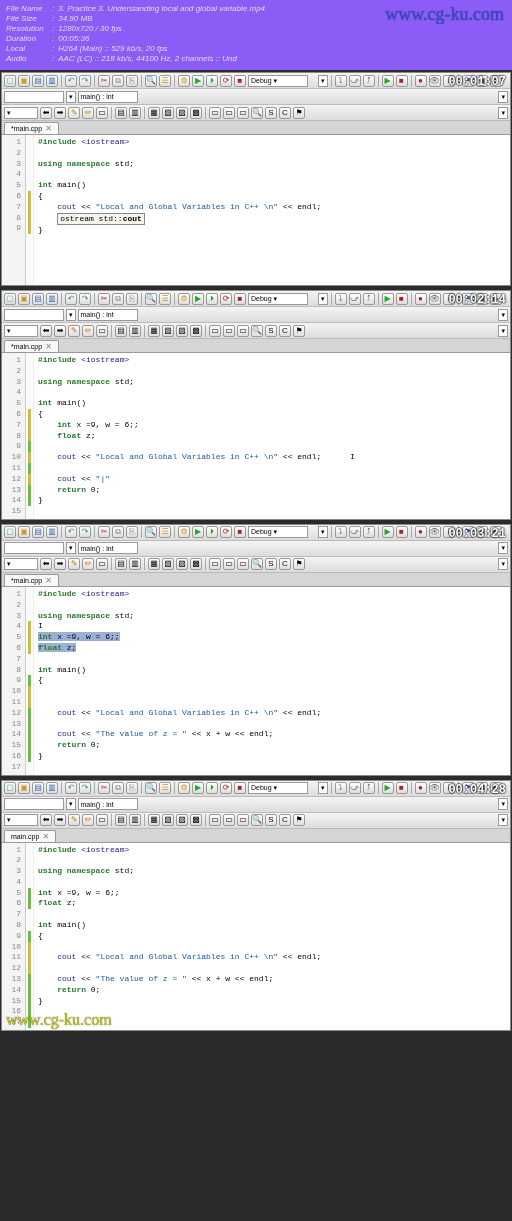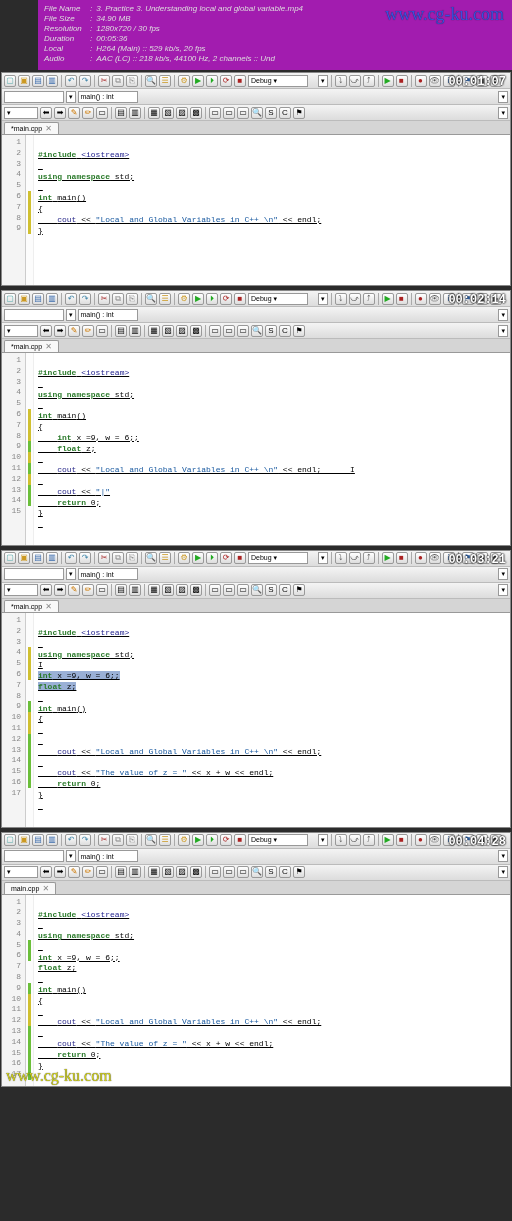--- a/index.html
+++ b/index.html
@@ -4,24 +4,23 @@
 <style>
   * { margin:0; padding:0; box-sizing:border-box; }
   body {
     background:#2b2b2b;
     font-family: Verdana, sans-serif;
     font-size:8px;
     width:512px;
     position:relative;
   }
   .meta-block {
-    background:#a21caf; color:#ddd;
+    background:#8b5cf6; color:#ddd;
     padding:4px 6px 6px 6px;
     line-height:1.25;
-    margin-left:38px;
   }
   .meta-row { display:flex; }
   .meta-label { font-style:italic; color:#ddd; width:46px; }
   .meta-sep { font-style:italic; margin-right:4px; }
   .meta-val { font-style:italic; }
   .watermark-top {
     position:absolute; top:4px; right:8px;
     color:#3b4de0; font-family: Georgia, serif;
     font-size:18px; text-shadow:0 0 1px #222;
   }
@@ -82,21 +81,21 @@
     width:24px; background:#f4f4f4; color:#888; text-align:right;
     padding:2px 4px 2px 2px; border-right:1px solid #ccc;
   }
   .marker-col {
     width:8px; background:#fcfcfc; border-right:1px solid #eee;
     padding-top:2px;
   }
   .marker-col div { height:10.8px; }
   .bar-green { background:#6bbf3a; width:3px; height:100%; margin-left:2px; }
   .bar-yellow { background:#d0c030; width:3px; height:100%; margin-left:2px; }
-  .code-lines { padding:15px 4px; flex:1; position:relative;text-decoration:underline; }
+  .code-lines { padding:2px 4px; flex:1; position:relative; }
   .code-lines pre { font-family:inherit; white-space:pre; }
   .kw { color:#2a7a2a; font-weight:bold; }
   .ns { color:#1a1a8a; }
   .type { color:#2a2a8a; }
   .str { color:#1a5aa0; }
   .sel { background:#9ab0d6; }
   .tooltip-box { display:inline-block; border:1px solid #888; background:#f5f5ee; padding:0 2px; }
   .fn { color:#000; }
 </style>
 </head>
@@ -258,20 +257,21 @@
           </div>
         </div>
       <div class="code-lines">
           <pre><span class="kw">#include</span> <span class="ns">&lt;iostream&gt;</span></pre>
           <pre>&nbsp;</pre>
           <pre><span class="kw">using namespace</span> std;</pre>
           <pre>&nbsp;</pre>
           <pre><span class="kw">int</span> <span class="fn">main</span>()</pre>
           <pre>{</pre>
           <pre>    <span class="type">cout</span> &lt;&lt; <span class="str">"Local and Global Variables in C++ \n"</span> &lt;&lt; endl;</pre>
+          <pre>    <span class="tooltip-box">ostream std::<b>cout</b></span></pre>
           <pre>}</pre>
         </div>
     </div>
   </div>
     <div class="panel">
     <div class="timestamp">00:02:14</div>
 
     <div class="toolbar-row">
       <span class="tbtn" style="color:#5aa">▢</span>
         <span class="tbtn" style="color:#c92">▣</span>

